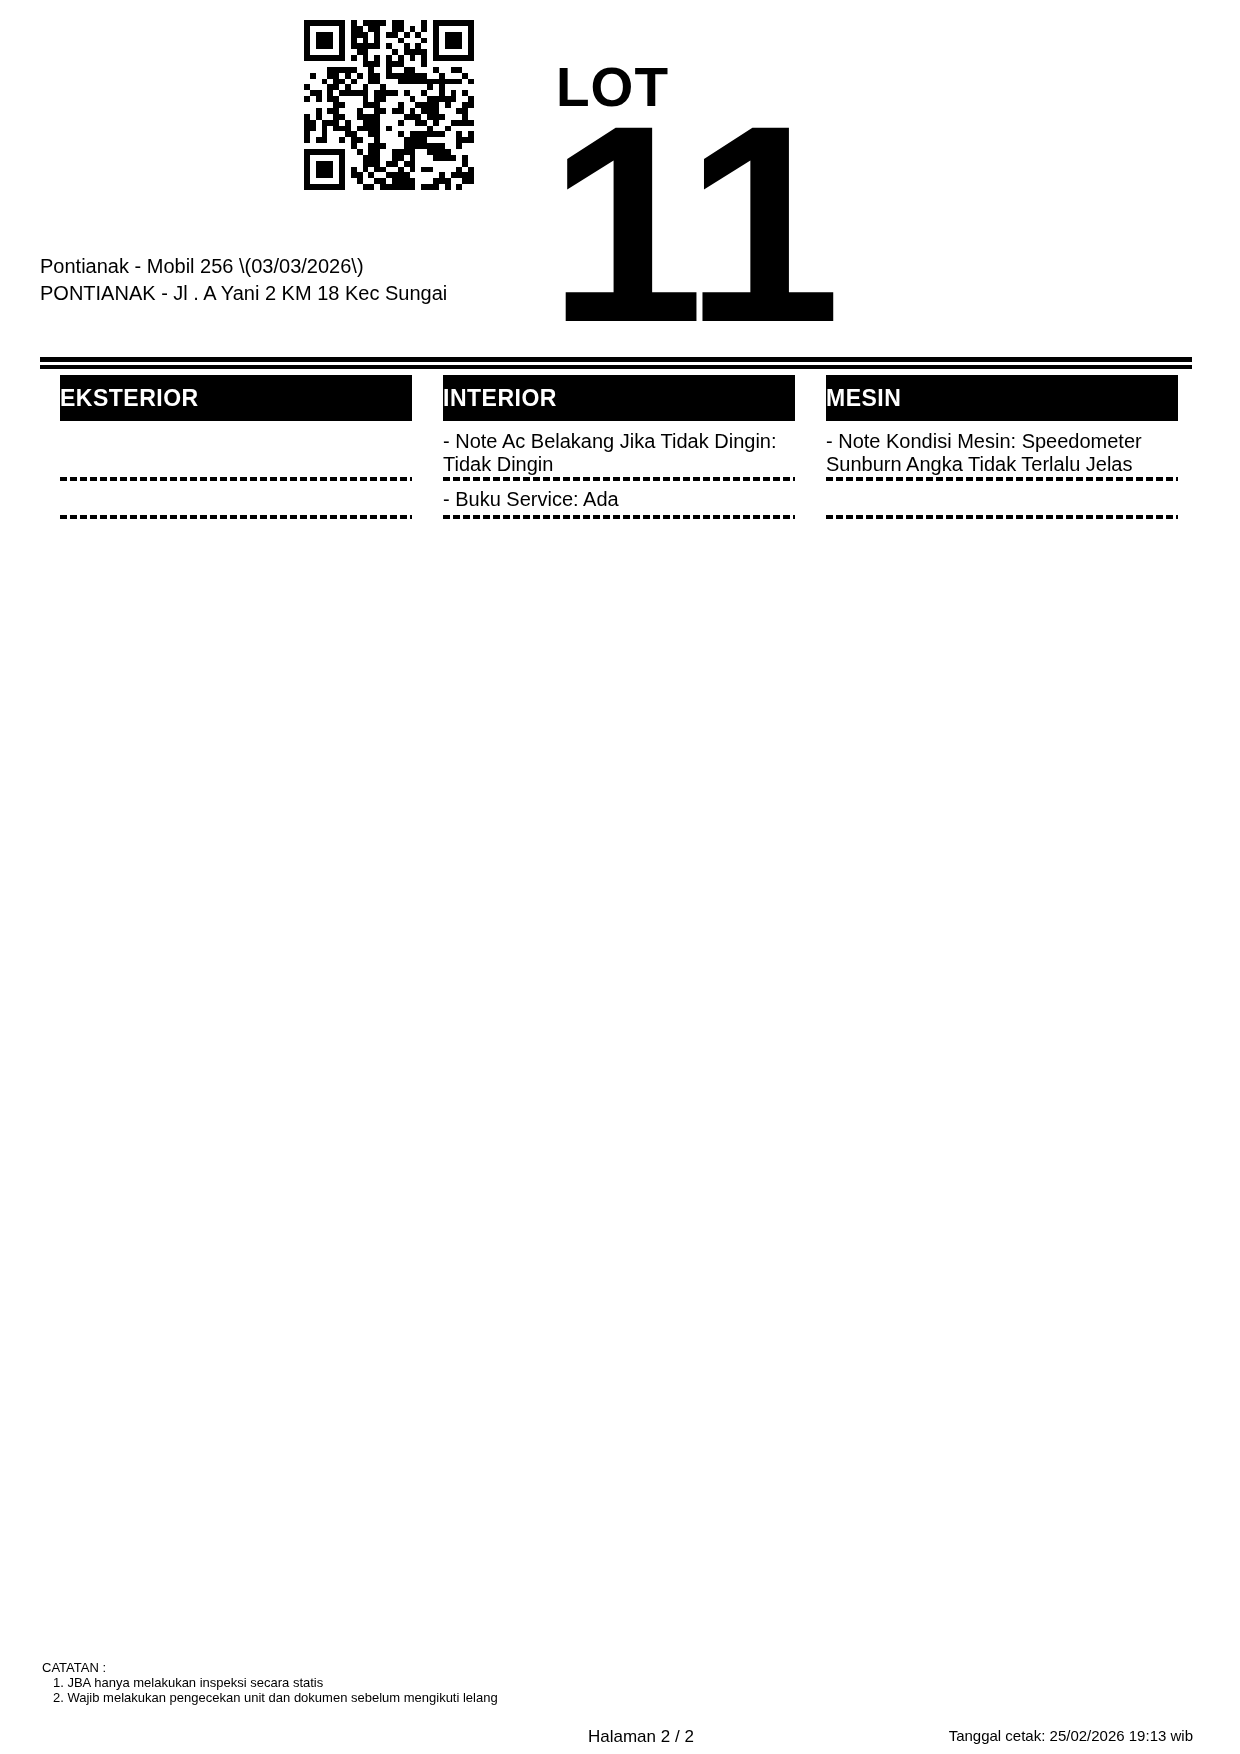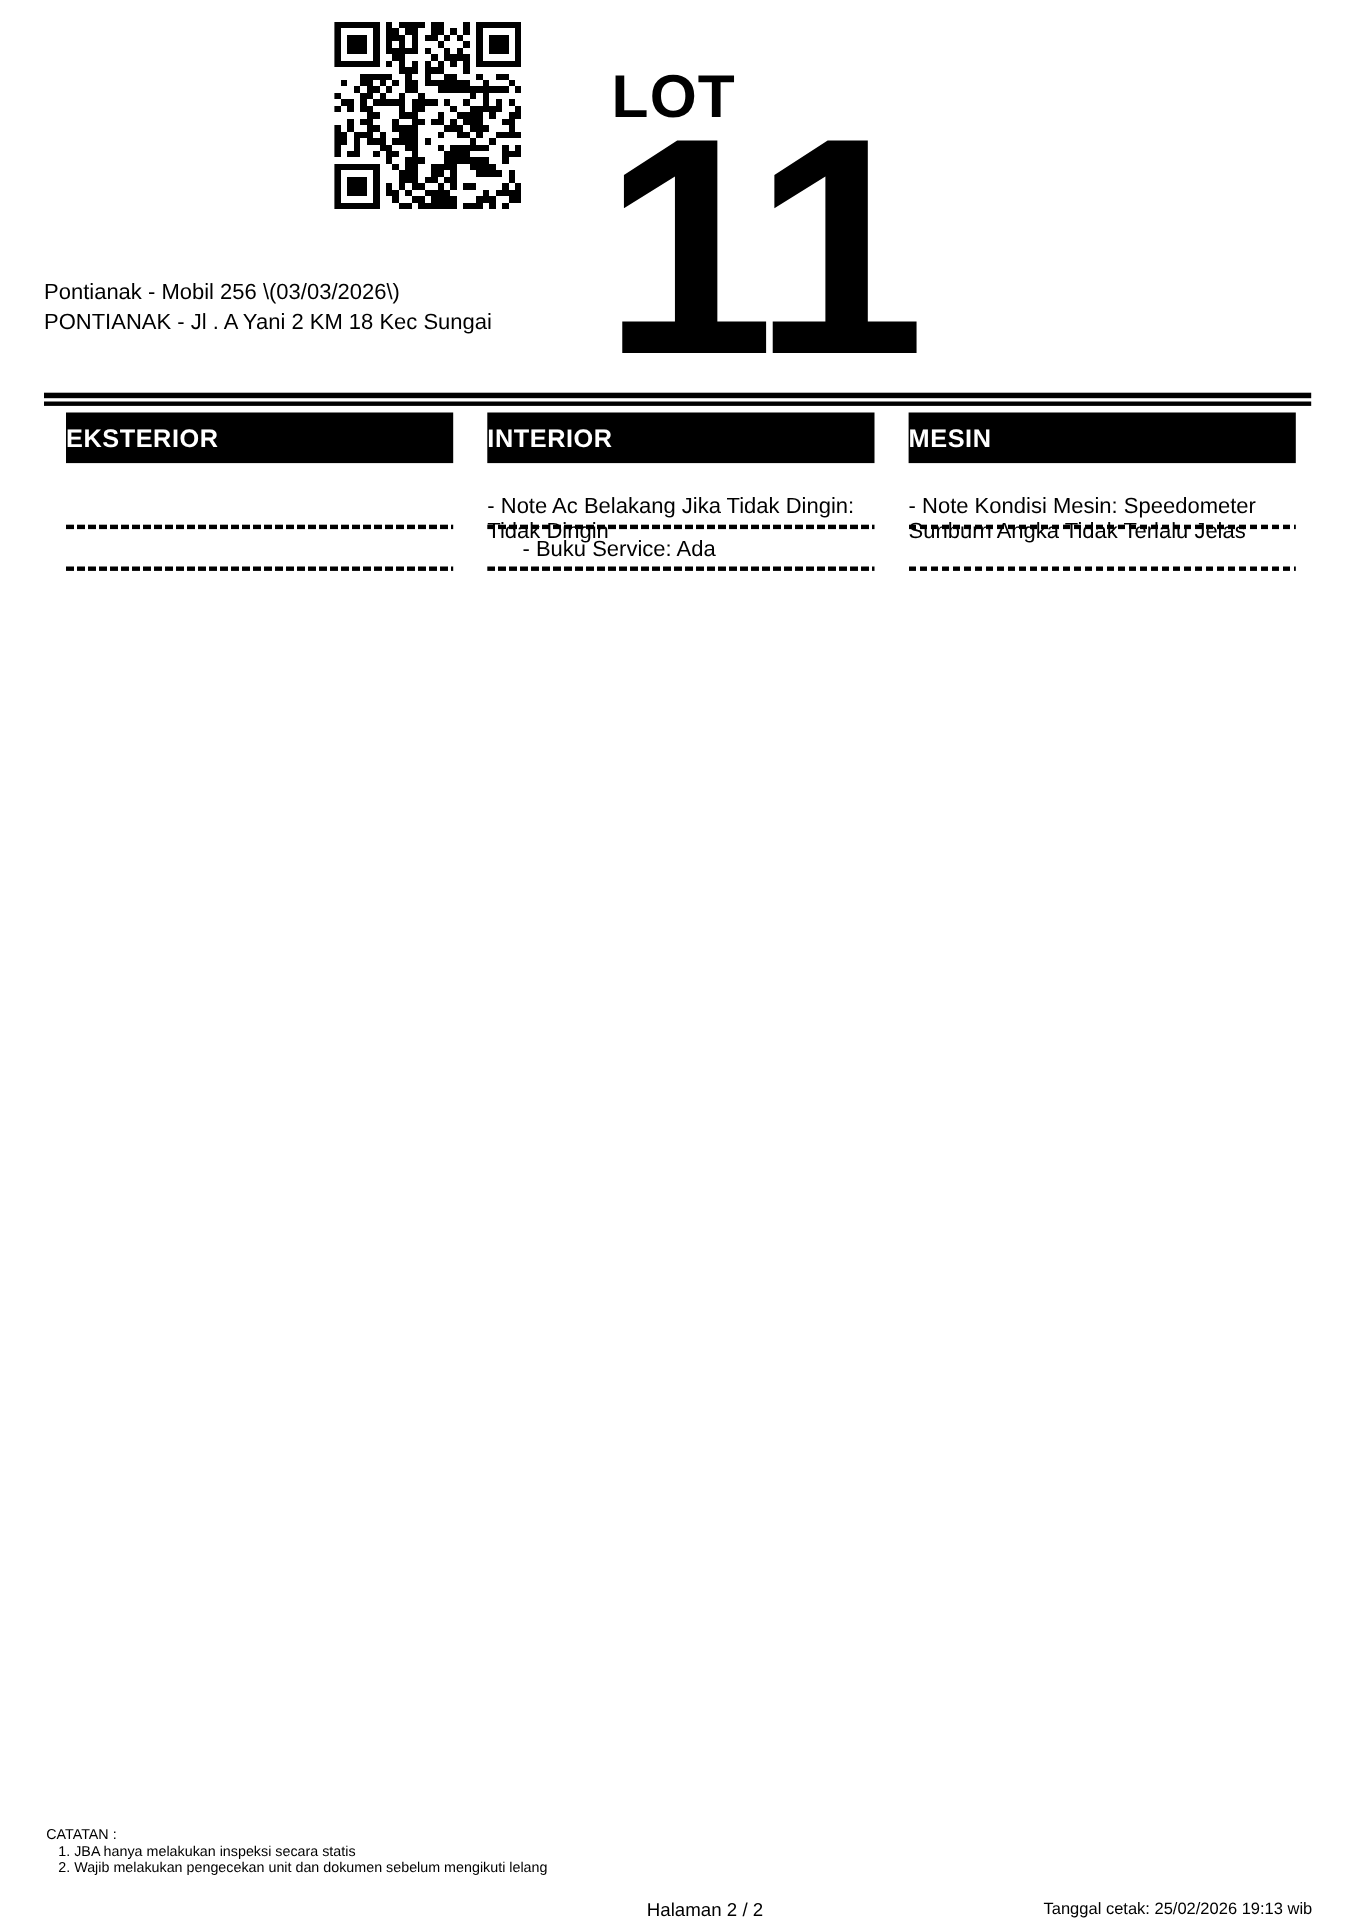--- a/index.html
+++ b/index.html
@@ -35,24 +35,24 @@
   .col{position:absolute;top:375px;width:352px;}
   .col.c1{left:60px;}
   .col.c2{left:443px;}
   .col.c3{left:826px;}
   .col-header{
     height:46px;background:#000;color:#fff;
     font-size:23px;font-weight:bold;letter-spacing:.5px;
     text-align:left;line-height:46px;
   }
   .item{position:relative;font-size:20px;line-height:23px;}
-  .item .txt{display:block;padding-top:28px;}
+  .item .txt{display:block;padding-top:9px;}
   .item.r1{height:60px;}
   .item.r2{height:38px;}
-  .item.r2 .txt{padding-top:7px;margin-left:32px;}
+  .item.r2 .txt{padding-top:7px;}
   .dotline{
     position:absolute;left:0;right:0;bottom:0;height:4px;
     background:repeating-linear-gradient(90deg,#000 0 7px,transparent 7px 10px);
   }
   
   .catatan{position:absolute;left:42px;top:1660px;font-size:13px;line-height:15px;}
   .catatan .items{padding-left:11px;}
   
   .footer-page{position:absolute;left:588px;top:1727px;font-size:17px;}
   .footer-date{position:absolute;right:47px;top:1727px;font-size:15px;}

